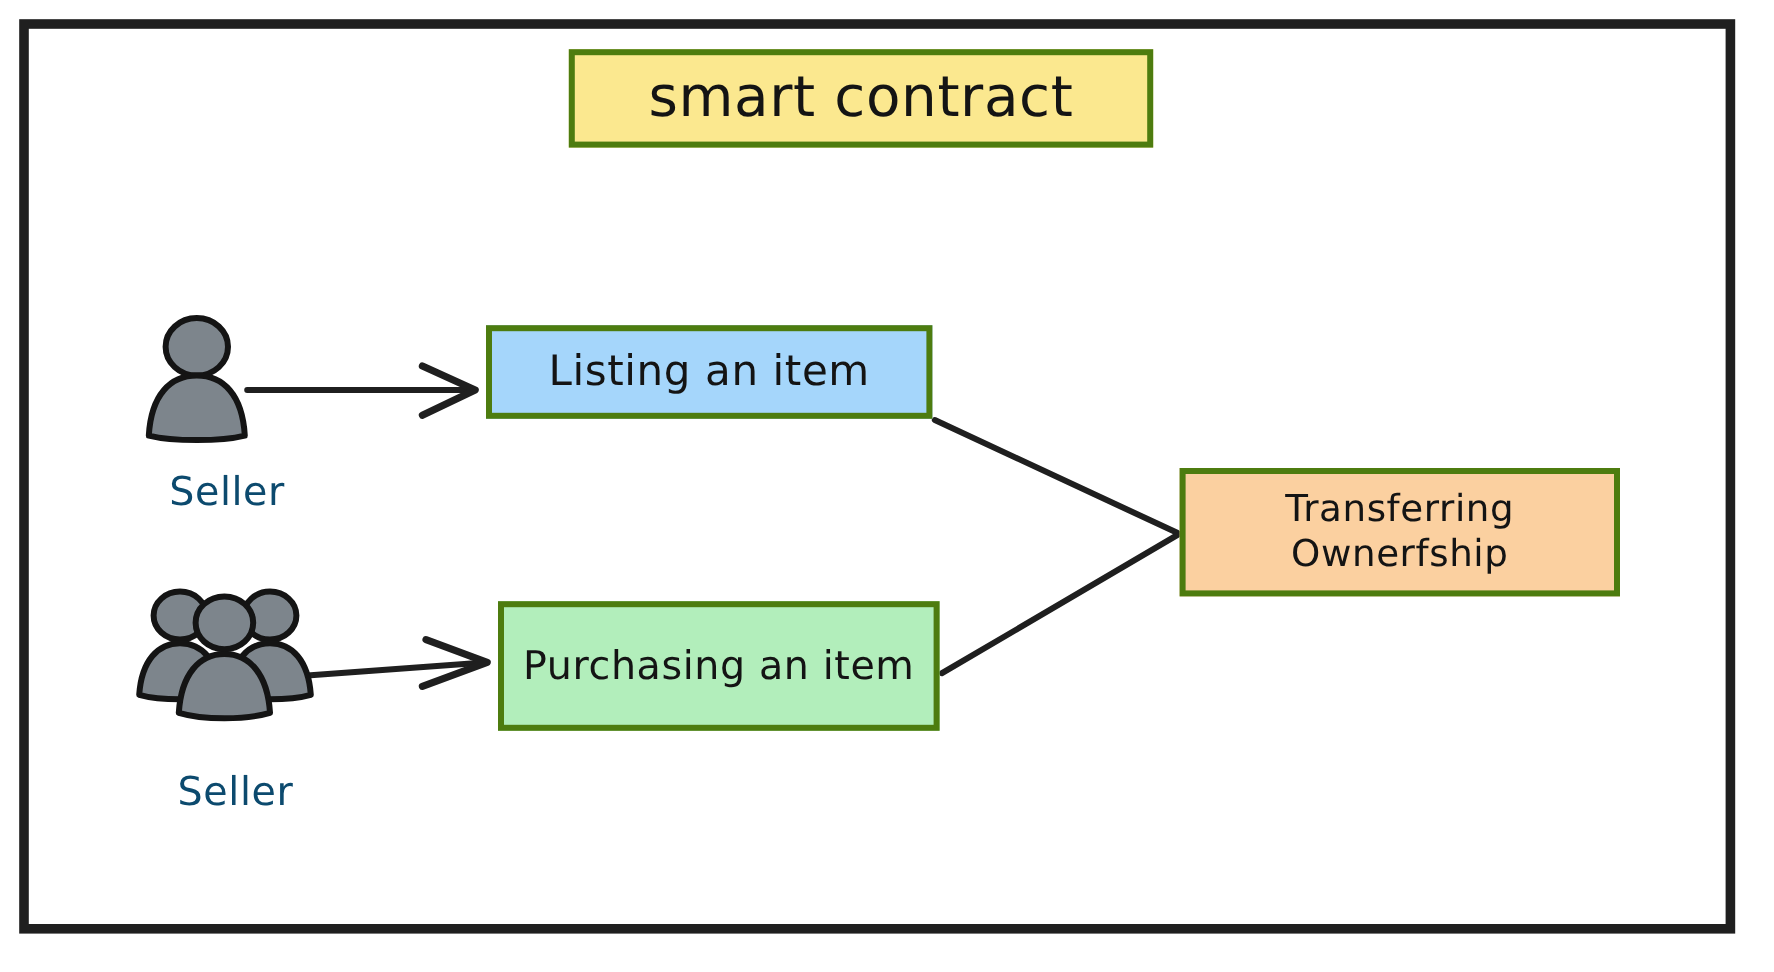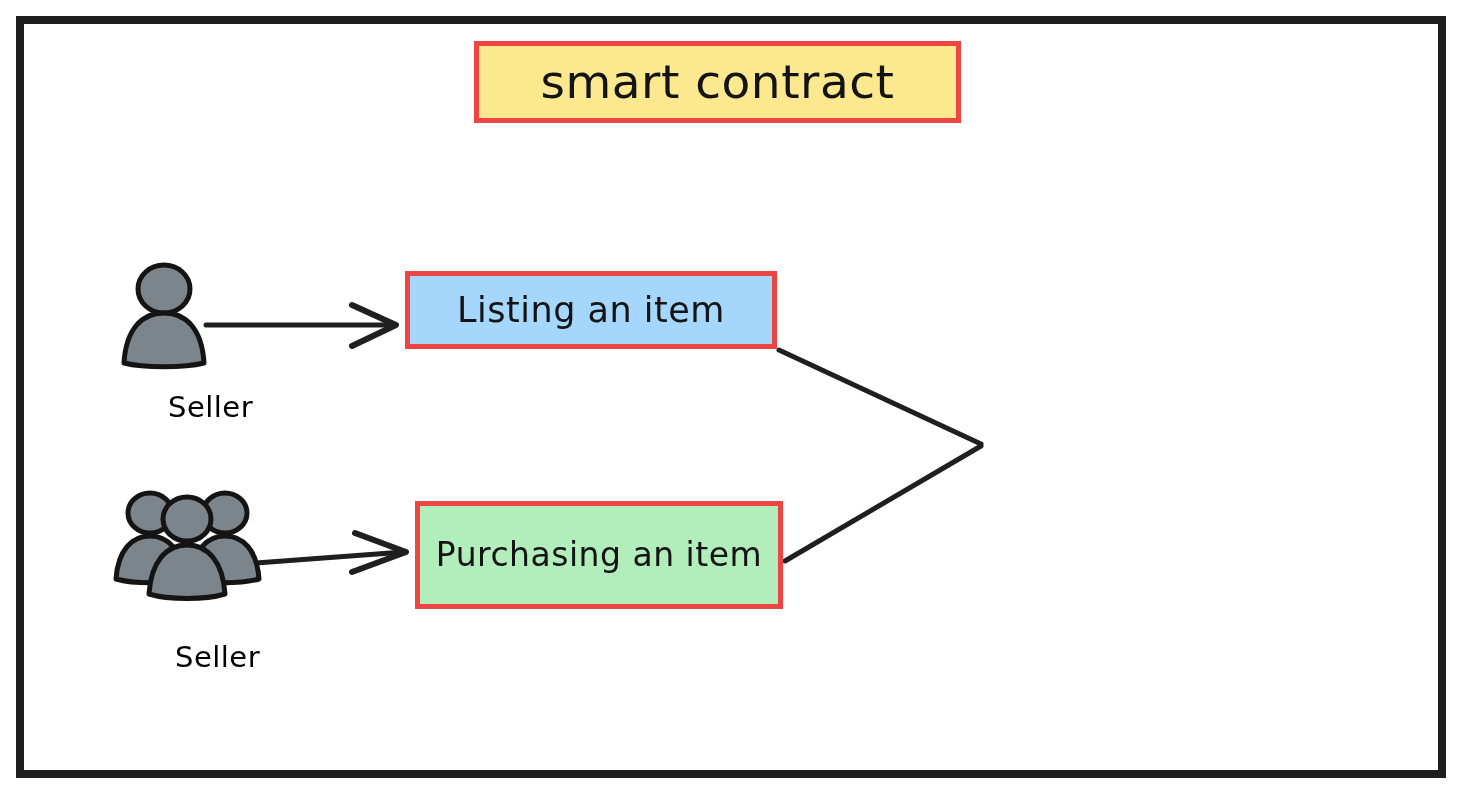--- a/index.html
+++ b/index.html
@@ -24,21 +24,21 @@
     top: 16px;
     width: 1430px;
     height: 762px;
     border: 8px solid #1f1f1f;
     box-sizing: border-box;
     background: #ffffff;
   }
   
   .node {
     position: absolute;
-    border: 5px solid #ef4444;
+    border: 5px solid #4d7c0f;
     box-sizing: border-box;
     display: flex;
     align-items: center;
     justify-content: center;
     text-align: center;
     color: #141414;
     font-family: "DejaVu Sans", sans-serif;
     letter-spacing: 0.5px;
     line-height: 1.22;
   }
@@ -87,25 +87,24 @@
     height: 115px;
   }
   #actor-buyer {
     left: 108px;
     top: 482px;
     width: 165px;
     height: 125px;
   }
   .actor-caption {
     position: absolute;
-    font-size: 29px;
-    color: #000000;
+    font-size: 33px;
+    color: #0c4a6e;
     letter-spacing: 0.5px;
     white-space: nowrap;
-    margin-left: 27px;
   }
   #caption-seller {
     left: 141px;
     top: 390px;
   }
   #caption-buyer {
     left: 148px;
     top: 640px;
   }
   
@@ -165,20 +164,24 @@
   </div>
 
   <div class="node" id="node-listing" style="background:#A5D6FB;">
     <span class="node-label">Listing an item</span>
   </div>
 
   <div class="node" id="node-purchasing" style="background:#B2EEBB;">
     <span class="node-label">Purchasing an item</span>
   </div>
 
+  <div class="node" id="node-transfer" style="background:#FBD0A0;">
+    <span class="node-label">Transferring
+Ownerfship</span>
+  </div>
 
   <div class="actor" id="actor-seller">
     <svg viewBox="0 0 130 115" width="130" height="115" xmlns="http://www.w3.org/2000/svg">
       <ellipse cx="52" cy="31" rx="26" ry="24" fill="#7D858C" stroke="#141414" stroke-width="5"></ellipse>
       <path d="M 12 105 C 14 71 30 55 52 55 C 74 55 90 71 92 105 C 72 110 32 110 12 105 Z" fill="#7D858C" stroke="#141414" stroke-width="5" stroke-linejoin="round"></path>
     </svg>
   </div>
   <div class="actor-caption" id="caption-seller">Seller</div>
 
   <div class="actor" id="actor-buyer">

